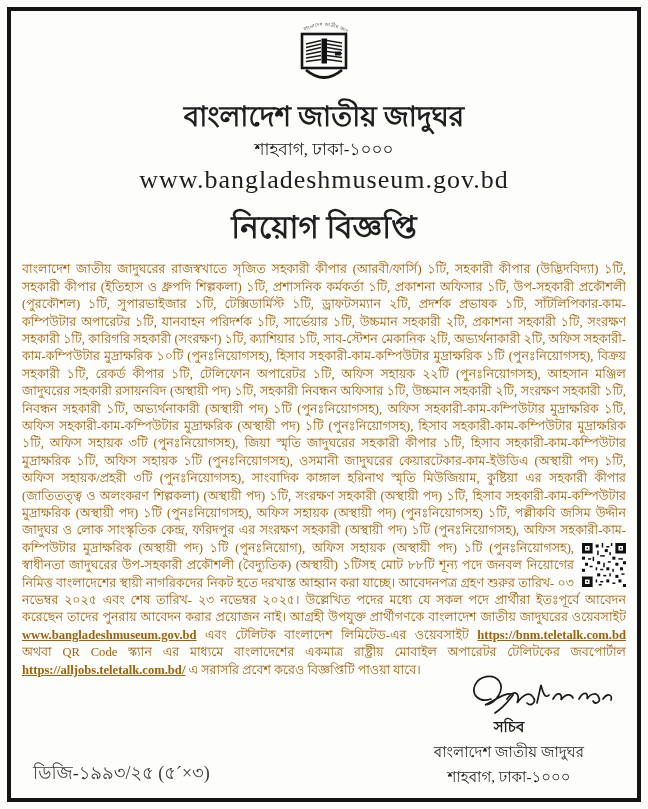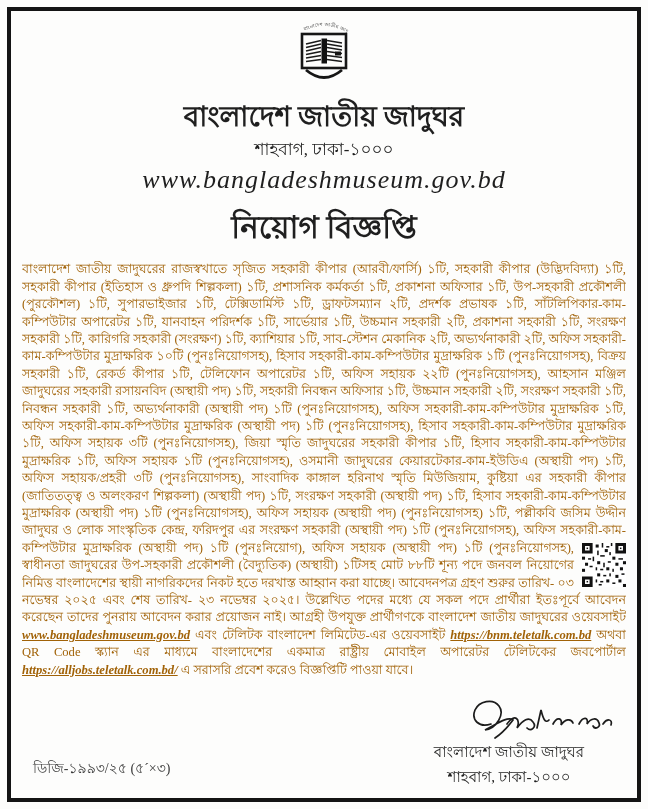--- a/index.html
+++ b/index.html
@@ -17,22 +17,22 @@
   .notice-title{font-size:31px;font-weight:700;margin:8px 0 6px 0;}
   .body-text{font-size:12.6px;line-height:17.4px;text-align:justify;margin:2px 2px 0 2px;
              max-height:466px;overflow:hidden;color:#a16207;}
   .lnk{font-weight:700;text-decoration:underline;cursor:pointer;}
   .qr-wrap{float:right;width:44px;height:46px;margin:2px 0 2px 8px;line-height:0;}
   .sign-block{position:absolute;right:18px;bottom:8px;text-align:center;width:220px;}
   .scrawl{display:block;margin:0 0 -6px auto;}
   .sign-title{font-size:15px;font-weight:700;}
   .sign-org{font-size:15px;}
   .sign-addr{font-size:15px;}
-  .ref-no{position:absolute;left:22px;bottom:17px;font-size:14px;color:#3a3a3a;}
-  .mono{font-family:"Liberation Serif",serif;font-style:italic;}
+  .ref-no{position:absolute;left:22px;bottom:8px;font-size:18px;color:#3a3a3a;}
+  .mono{font-family:"Liberation Serif",serif;}
 </style>
 </head>
 <body>
 
 <div class="page">
   <div class="frame">
 
     <header>
       <span class="logo">
         <svg width="74" height="78" viewBox="0 0 74 78" aria-hidden="true">
@@ -122,20 +122,21 @@
       <svg class="scrawl" width="158" height="52" viewBox="0 0 158 52" aria-hidden="true">
         <g fill="none" stroke="#1c1c1c" stroke-width="1.7" stroke-linecap="round">
           <path d="M30,30 C18,34 10,26 14,16 C18,7 32,4 38,12 C44,20 36,34 24,36 C36,30 46,22 52,26 C46,34 40,40 34,44"></path>
           <path d="M46,30 C54,18 60,26 56,34 C62,26 68,22 72,28 C76,33 70,38 66,34"></path>
           <path d="M76,34 L80,16 C82,24 84,30 88,26"></path>
           <path d="M92,30 C96,22 102,24 100,31 C104,25 110,24 112,29"></path>
           <path d="M118,30 C122,22 128,23 126,30 C130,24 136,23 138,29 C140,33 134,36 132,32"></path>
           <path d="M142,30 C146,24 152,25 150,31"></path>
         </g>
       </svg>
+      <div class="sign-title">সচিব</div>
       <div class="sign-org">বাংলাদেশ জাতীয় জাদুঘর</div>
       <div class="sign-addr">শাহবাগ, ঢাকা-১০০০</div>
     </div>
 
     <div class="ref-no">ডিজি-১৯৯৩/২৫ (৫´×৩)</div>
 
   </div>
 </div>
 
 </body></html>

